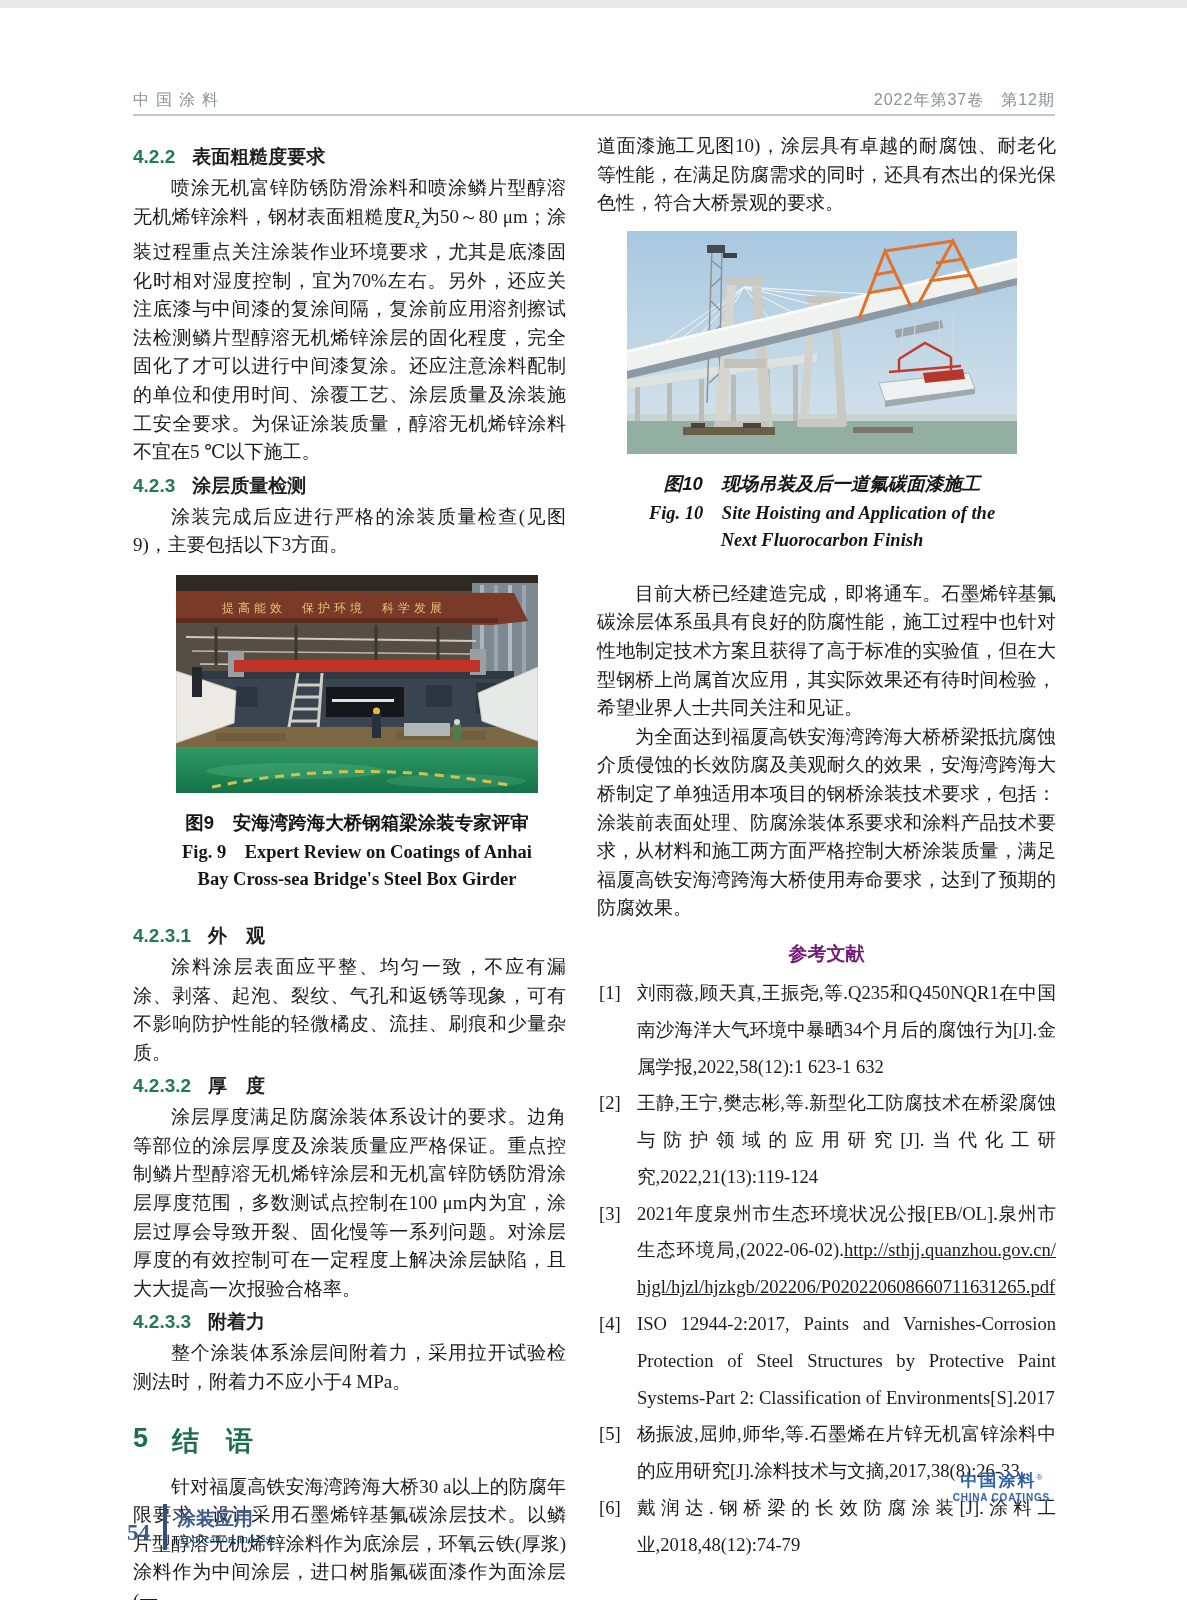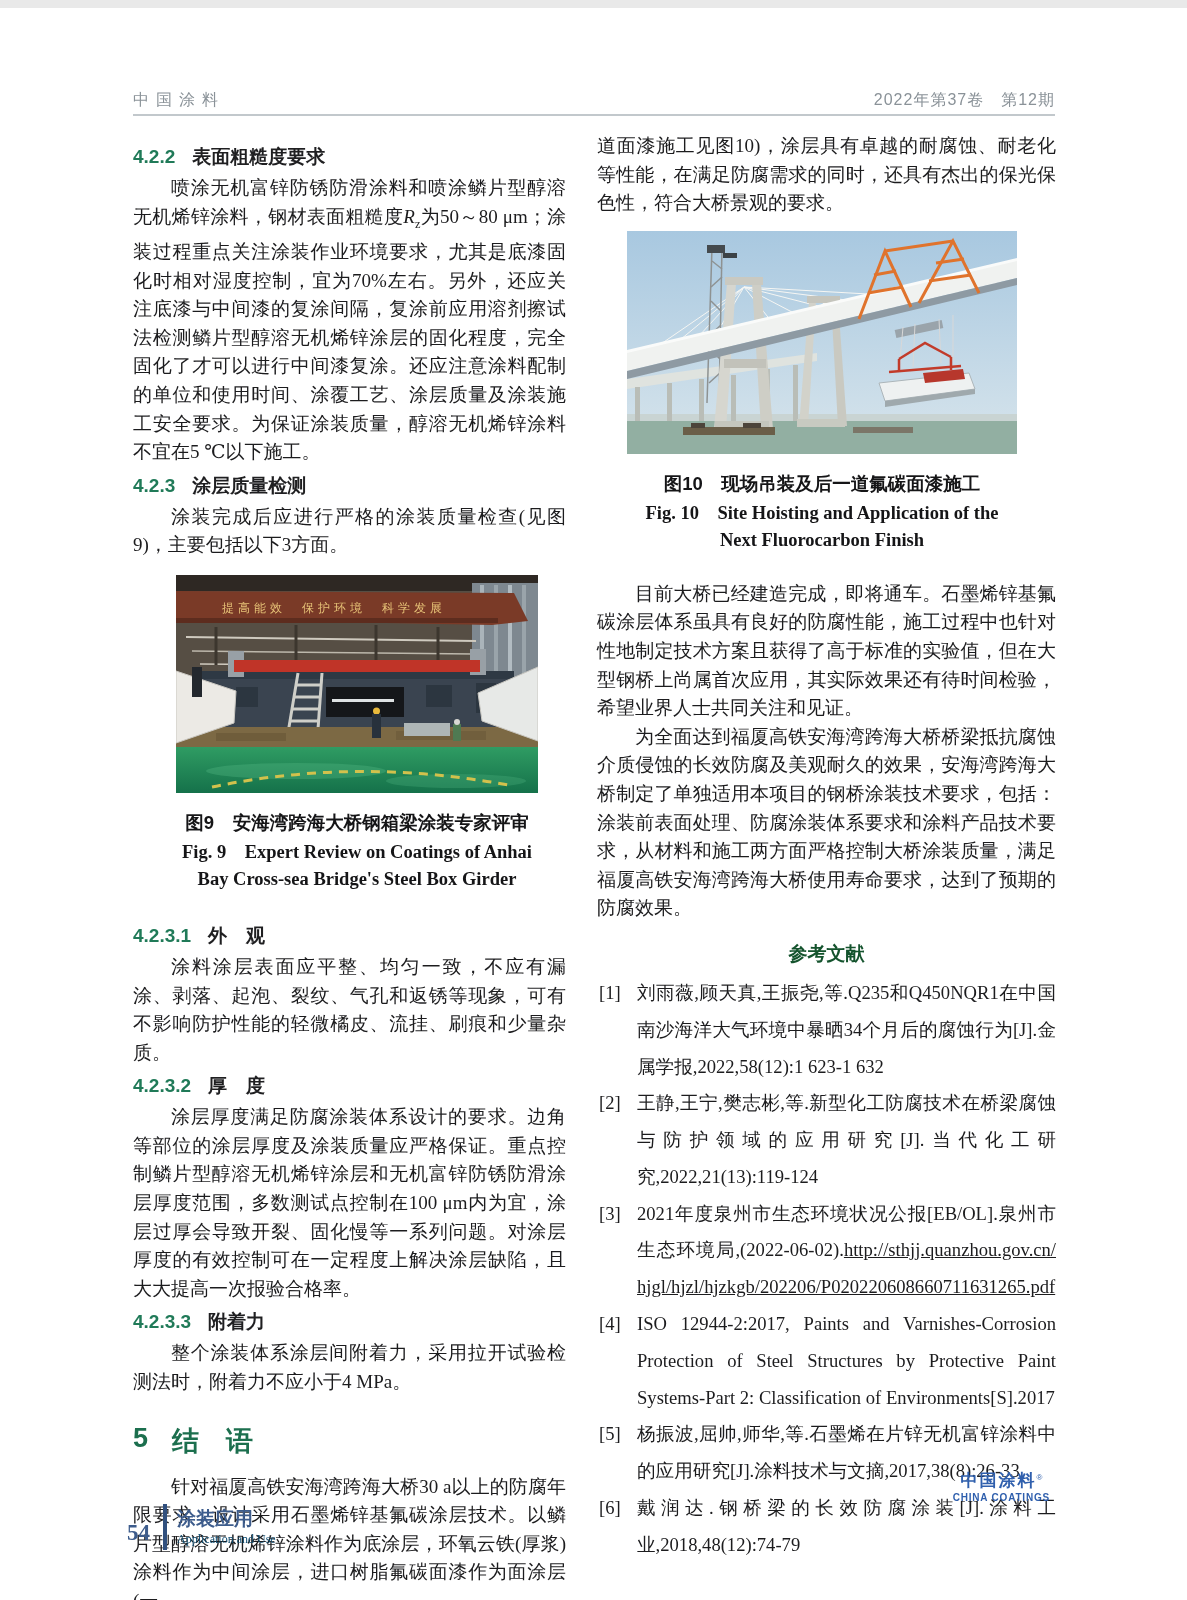--- a/index.html
+++ b/index.html
@@ -22,30 +22,30 @@
               font-size:19px;font-weight:bold;line-height:30px;display:flex;gap:17px;}
   h3.sub-head .sec-num{color:#207a58;}
   h3.sub-head .sec-title{color:#1f1f21;}
   h2.big-head{margin:26px 0 14px 0;font-family:"Liberation Sans","DejaVu Sans",sans-serif;
               font-size:27px;font-weight:bold;color:#1c6f4e;display:flex;gap:24px;}
   .rz{font-style:italic;}
   sub{font-size:0.65em;}
   
   figure{margin:0;}
   .fig9-wrap{width:362px;margin:15px 0 0 43px;}
-  .fig10-wrap{width:390px;margin:13px 0 0 30px;}
+  .fig10-wrap{width:390px;margin:13px 0 0 30px;font-style:italic;}
   .caption-zh{text-align:center;font-family:"Liberation Sans","DejaVu Sans",sans-serif;
               font-weight:bold;font-size:18.5px;color:#151517;margin-top:13px;line-height:26px;}
   .caption-en{text-align:center;font-family:"Liberation Serif","DejaVu Serif",serif;
               font-weight:bold;font-size:18.5px;color:#151517;line-height:27px;margin-top:3px;
               padding:0 6px;}
   .after-fig{margin-bottom:28px;}
   
   .refs-title{text-align:center;font-family:"Liberation Sans","DejaVu Sans",sans-serif;
-              font-weight:bold;font-size:19px;margin:18px 0 8px 0;color:#14532d;}
+              font-weight:bold;font-size:19px;margin:18px 0 8px 0;color:#701a75;}
   ol.refs{list-style:none;margin:0;padding:0;font-size:18.6px;line-height:36.8px;}
   ol.refs li{position:relative;padding-left:40px;text-align:justify;}
   .ref-id{position:absolute;left:2px;top:0;}
   .ref-url{text-decoration:underline;word-break:break-all;color:#1c1c1e;}
   
   .logo{position:absolute;right:6px;top:1340px;text-align:center;line-height:1.1;
         font-family:"Liberation Sans","DejaVu Sans",sans-serif;}
   .logo-zh{font-size:17px;font-weight:bold;color:#2f5fad;letter-spacing:2px;}
   .logo-reg{font-size:8px;vertical-align:super;color:#2f5fad;}
   .logo-en{font-size:10px;font-weight:bold;color:#2f5fad;letter-spacing:0.8px;margin-top:1px;text-align:center;}

